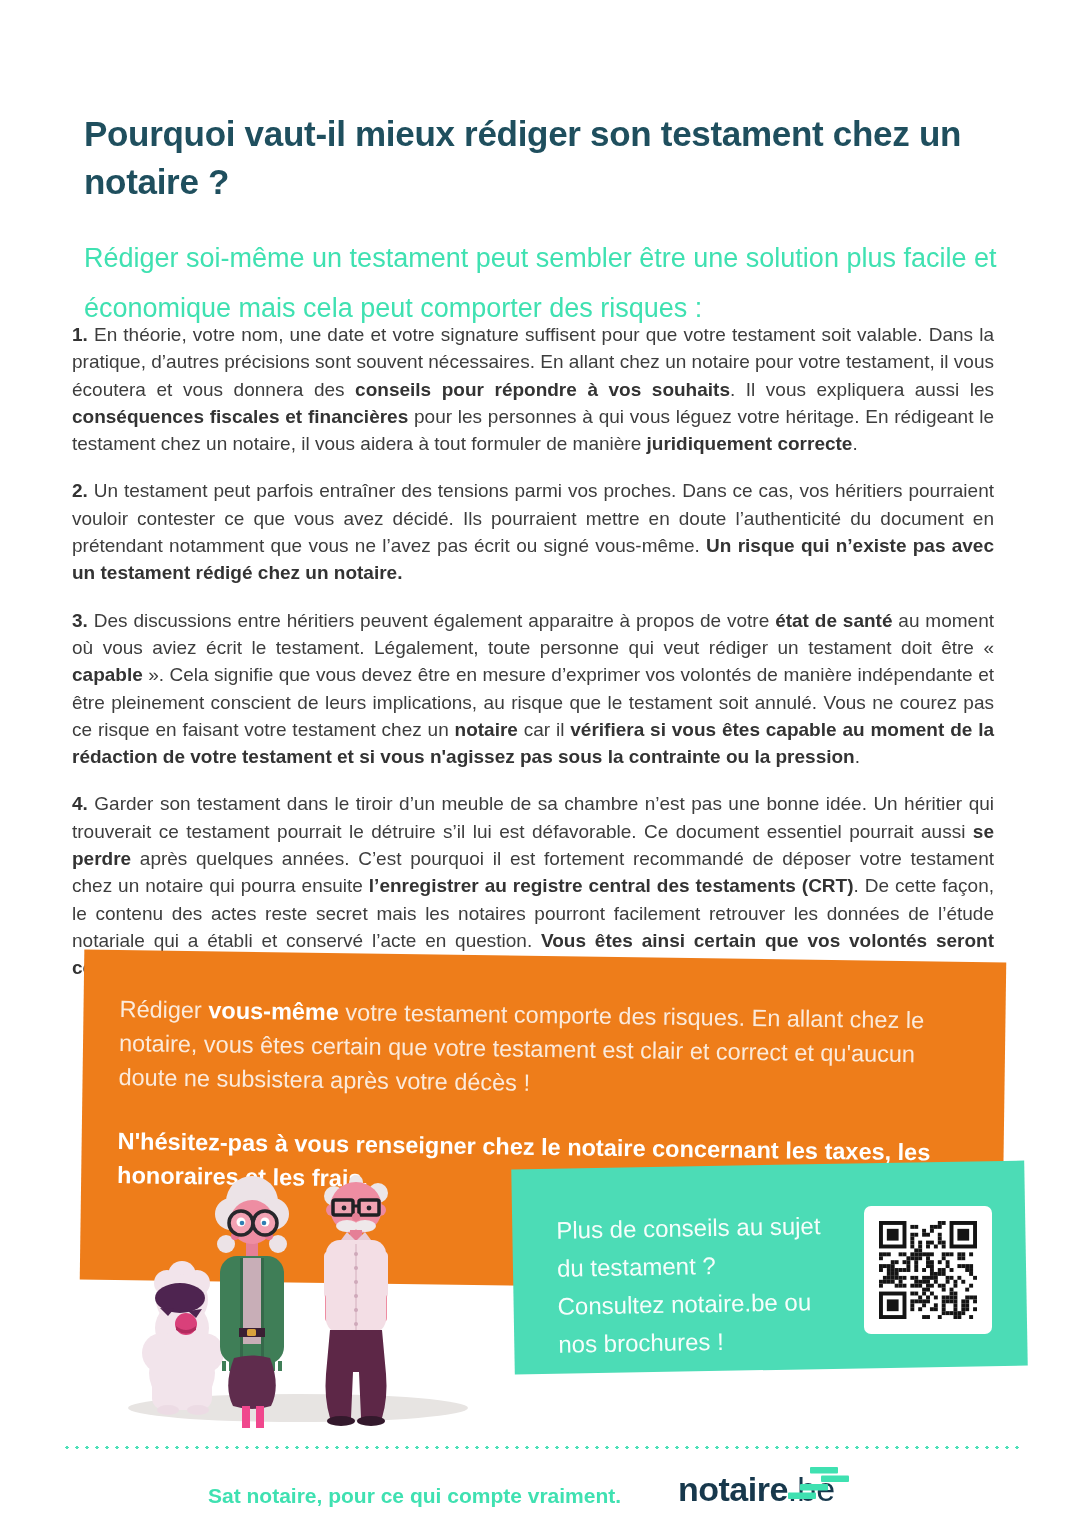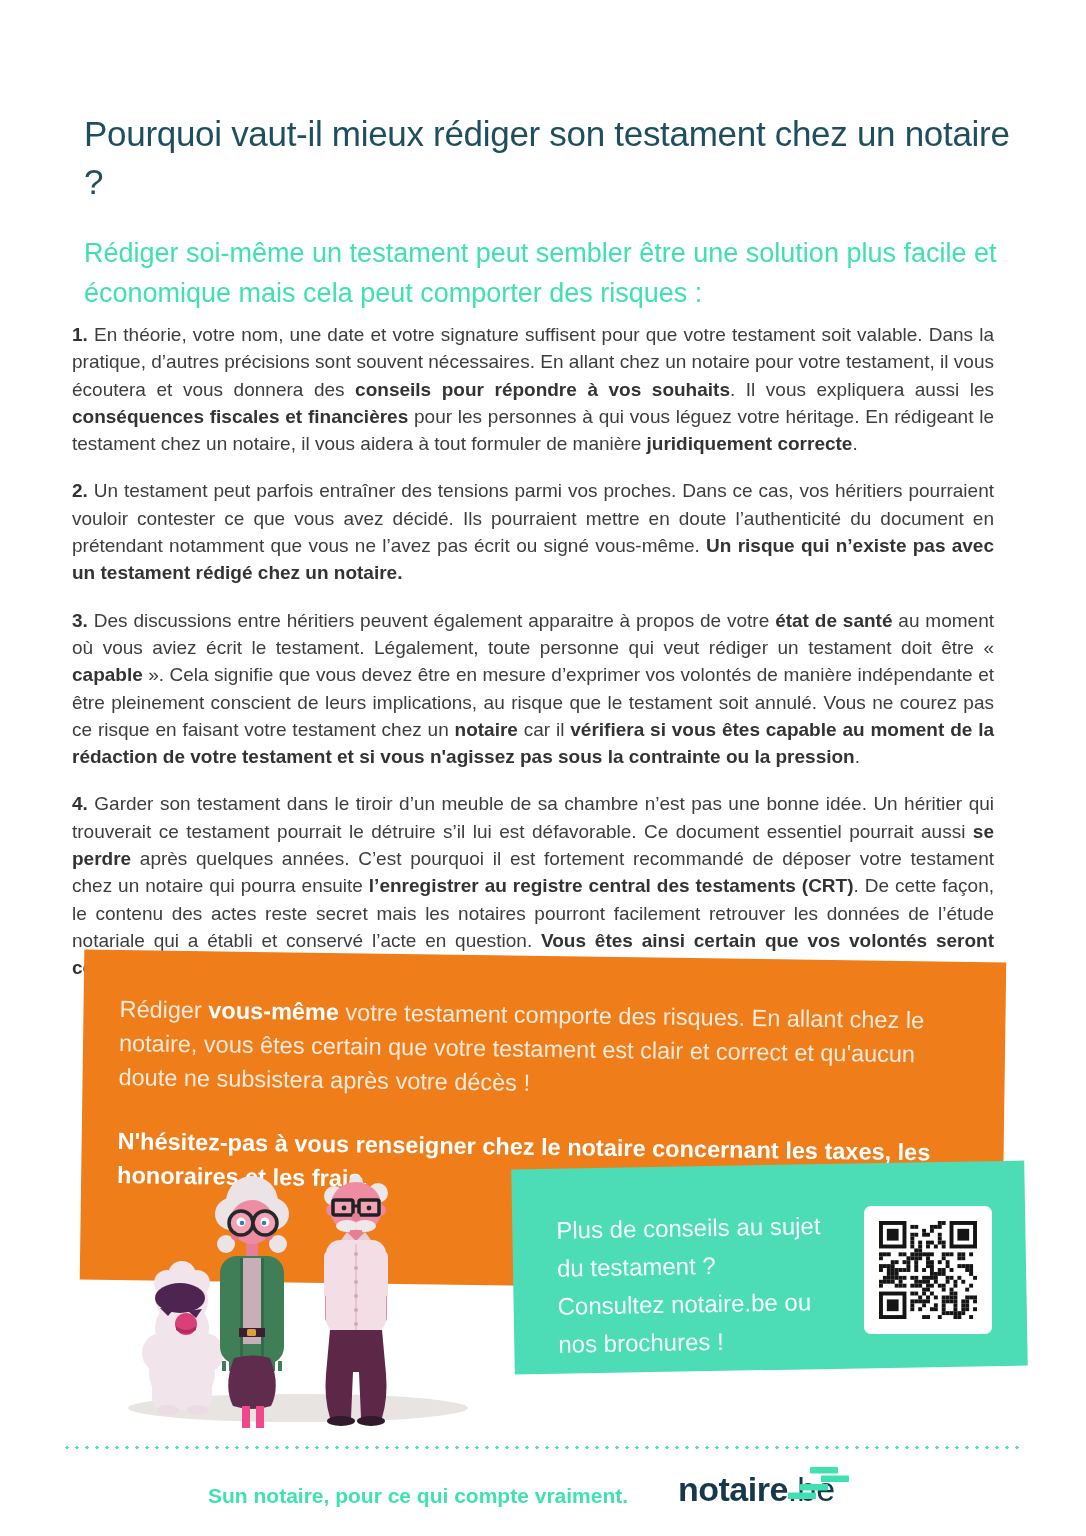--- a/index.html
+++ b/index.html
@@ -8,24 +8,24 @@
     --orange:#ee7d1a;
     --teal-box:#4cdcb6;
     --body-text:#3d3d3d;
     --brand-navy:#17384c;
   }
   *{box-sizing:border-box;margin:0;padding:0;}
   body{background:#ffffff;font-family:"Liberation Sans",sans-serif;}
   .page{position:relative;width:1086px;height:1536px;background:#ffffff;overflow:hidden;margin:0 auto;}
 
   .title{position:absolute;left:84px;top:110px;width:930px;
-    font-size:35px;line-height:48px;font-weight:400;letter-spacing:-0.3px;
+    font-size:35px;line-height:48px;font-weight:700;letter-spacing:-0.3px;
     color:var(--title-navy);}
   .subtitle{position:absolute;left:84px;top:233px;width:930px;
-    font-size:27px;line-height:40px;font-weight:400;color:var(--accent-teal);}
+    font-size:27px;line-height:50px;font-weight:400;color:var(--accent-teal);}
 
   .copy{position:absolute;left:72px;top:321px;width:922px;color:var(--body-text);
     font-size:19px;line-height:27.3px;text-align:justify;}
   .copy p{margin-bottom:20px;}
   .copy .b, .b{font-weight:700;color:#333333;}
 
   .orange-box{position:absolute;left:82px;top:956px;width:922px;height:330px;
     background:var(--orange);transform:rotate(0.8deg);
     padding:42px 52px 0 36px;color:#fbeadb;font-size:23.5px;line-height:34px;}
   .orange-box .b{color:#ffffff;}
@@ -392,21 +392,21 @@
         <rect x="48" y="96" width="4" height="4" fill="#141414"></rect>
         <rect x="60" y="96" width="4" height="4" fill="#141414"></rect>
         <rect x="76" y="96" width="4" height="4" fill="#141414"></rect>
         <rect x="80" y="96" width="4" height="4" fill="#141414"></rect>
         <rect x="92" y="96" width="4" height="4" fill="#141414"></rect>
       </svg>
   </div>
 
   <div class="dotted"></div>
 
-  <div class="tagline">Sun notaire, pour ce qui compte vraiment.</div>
+  <div class="tagline">Sat notaire, pour ce qui compte vraiment.</div>
   <div class="brand"><span class="bn">notaire</span><span class="bt">.be</span></div>
   <svg class="brand-bars" viewBox="0 0 64 36" aria-hidden="true">
     <g fill="#3fe1b1">
       <rect x="22" y="1" width="28" height="6.5" rx="1"></rect>
       <rect x="33" y="9.5" width="28" height="6.5" rx="1"></rect>
       <rect x="12" y="18" width="28" height="6.5" rx="1"></rect>
       <rect x="0" y="26.5" width="28" height="6.5" rx="1"></rect>
     </g>
   </svg>
 

